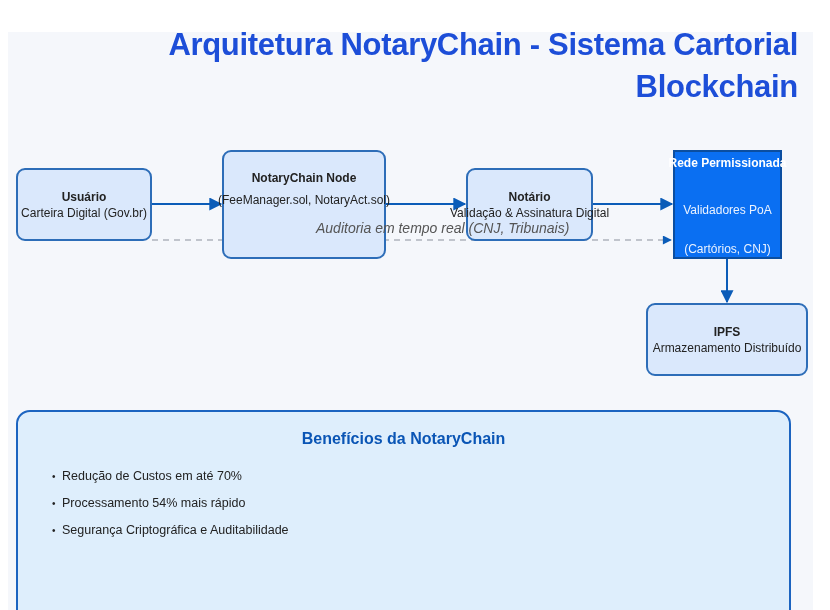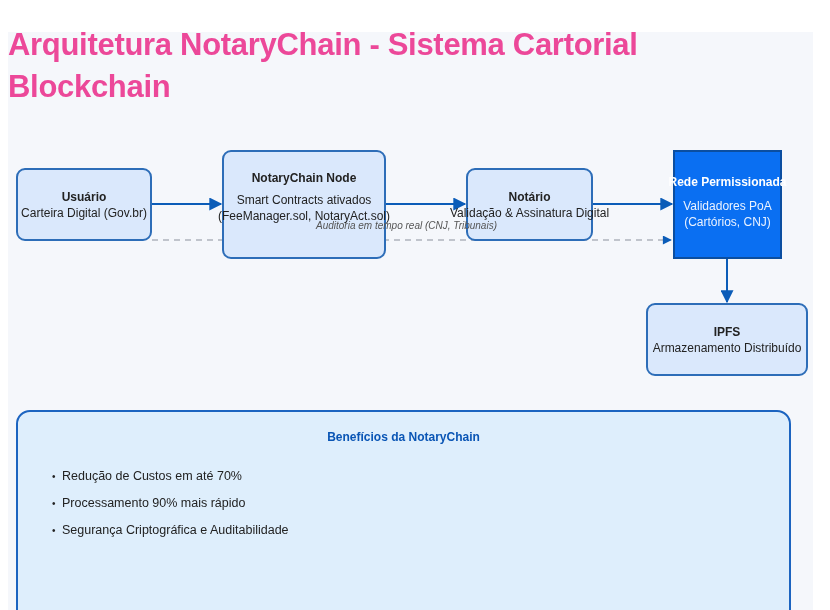--- a/index.html
+++ b/index.html
@@ -8,22 +8,22 @@
       background: #ffffff;
       font-family: "DejaVu Sans", "Liberation Sans", sans-serif;
       position: relative;
     }
     .panel {
       position: absolute; left: 8px; top: 32px; width: 805px; height: 600px;
       background: #f5f7fb;
     }
     .title {
       position: absolute; left: 8px; top: 24px; width: 790px;
-      text-align: left;
-      color: #ec4899;
+      text-align: right;
+      color: #1d4ed8;
       font-family: "Liberation Sans", sans-serif;
       font-weight: bold;
       font-size: 31px;
       line-height: 42px;
       letter-spacing: -0.3px;
     }
     svg.links { position: absolute; left: 0; top: 0; width: 830px; height: 610px; }
     .node {
       position: absolute; box-sizing: border-box;
       background: #dae8fc;
@@ -39,43 +39,43 @@
     }
     .node .nname { font-weight: bold; font-size: 12px; color: #222; }
     .node .ndesc { font-size: 12px; }
     #n-usuario { left: 16px; top: 168px; width: 136px; height: 73px; }
     #n-node { left: 222px; top: 150px; width: 164px; height: 109px; justify-content: flex-start; padding-top: 18px; }
     #n-node .nname { margin-bottom: 6px; }
     #n-notario { left: 466px; top: 168px; width: 127px; height: 73px; }
     #n-rede {
       left: 673px; top: 150px; width: 109px; height: 109px;
       background: #0a6ff2; border: 2px solid #0b4ea0; border-radius: 0;
-      justify-content: flex-start; padding-top: 22px; color: #fff;
+      justify-content: flex-start; padding-top: 3px; color: #fff; gap: 23px;
     }
     #n-rede .nname { color: #fff; margin-bottom: 8px; }
     #n-rede .ndesc { color: #eaf2ff; }
     #n-ipfs { left: 646px; top: 303px; width: 162px; height: 73px; }
     .audit-label {
       position: absolute; left: 316px; top: 220px;
       font-family: "Liberation Sans", sans-serif;
-      font-style: italic; font-size: 10px; color: #555;
+      font-style: italic; font-size: 14px; color: #555;
       white-space: nowrap;
     }
     .benefits {
       position: absolute; left: 16px; top: 410px; width: 775px; height: 240px;
       box-sizing: border-box;
       background: #deeefc;
       border: 2px solid #1c64c0;
       border-radius: 14px;
     }
     .benefits-title {
       position: absolute; left: 0; top: 18px; width: 100%;
       text-align: center;
       font-family: "Liberation Sans", sans-serif;
-      font-weight: bold; font-size: 12px; color: #0a55b5;
+      font-weight: bold; font-size: 16px; color: #0a55b5;
     }
     .benefits ul {
       list-style: none; margin: 0; padding: 0;
       position: absolute; left: 34px; top: 54px;
     }
     .benefits li {
       font-family: "Liberation Sans", sans-serif;
       font-size: 12.5px; color: #222;
       height: 27px; line-height: 20px;
       white-space: nowrap;
@@ -109,21 +109,20 @@
   <line x1="727" y1="259" x2="727" y2="302" stroke="#0b5cb8" stroke-width="2" marker-end="url(#arrow-big)"></line>
 </svg>
 
 <div class="node" id="n-usuario">
   <span class="nname">Usuário</span>
   <span class="ndesc">Carteira Digital (Gov.br)</span>
 </div>
 
 <div class="node" id="n-node">
   <span class="nname">NotaryChain Node</span>
-  <span class="ndesc">Smart Contracts ativados</span>
   <span class="ndesc">(FeeManager.sol, NotaryAct.sol)</span>
 </div>
 
 <div class="node" id="n-notario">
   <span class="nname">Notário</span>
   <span class="ndesc">Validação &amp; Assinatura Digital</span>
 </div>
 
 <div class="node" id="n-rede">
   <span class="nname">Rede Permissionada</span>
@@ -135,16 +134,16 @@
   <span class="nname">IPFS</span>
   <span class="ndesc">Armazenamento Distribuído</span>
 </div>
 
 <div class="audit-label">Auditoria em tempo real (CNJ, Tribunais)</div>
 
 <div class="benefits">
   <div class="benefits-title">Benefícios da NotaryChain</div>
   <ul>
     <li><span class="bullet">•</span><span>Redução de Custos em até 70%</span></li>
-    <li><span class="bullet">•</span><span>Processamento 90% mais rápido</span></li>
+    <li><span class="bullet">•</span><span>Processamento 54% mais rápido</span></li>
     <li><span class="bullet">•</span><span>Segurança Criptográfica e Auditabilidade</span></li>
   </ul>
 </div>
 
 </body></html>

